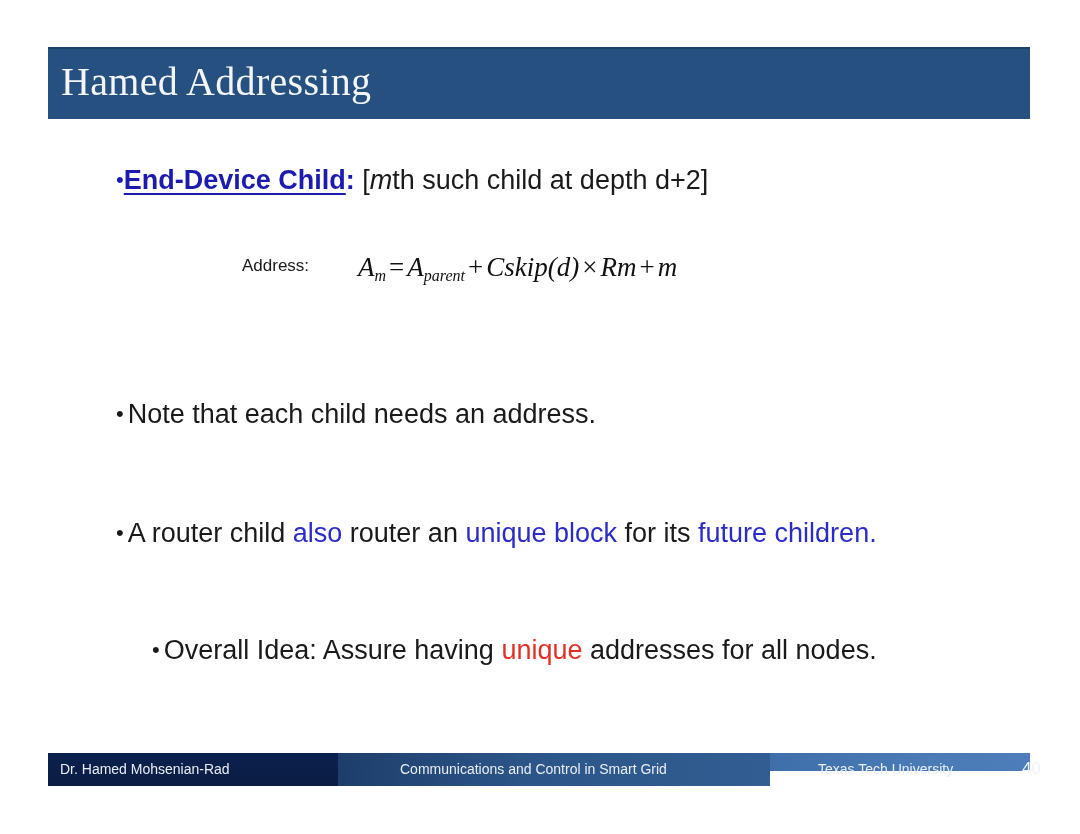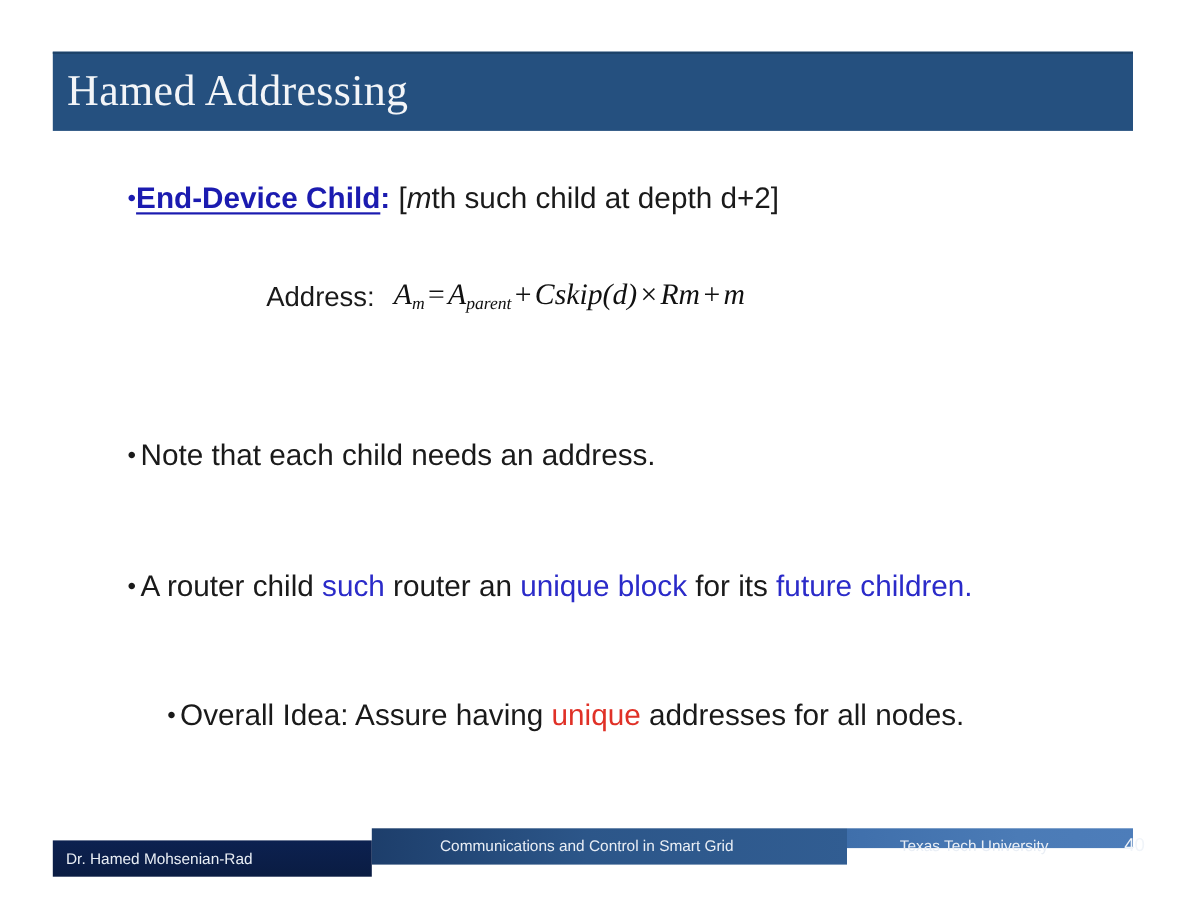--- a/index.html
+++ b/index.html
@@ -94,21 +94,21 @@
     position: absolute;
     left: 242px;
     top: 252px;
     height: 40px;
   }
   #address-label {
     position: absolute;
     left: 0;
     top: 4px;
     font-family: "Liberation Sans", sans-serif;
-    font-size: 25px;
+    font-size: 17px;
     color: #1a1a1a;
     white-space: nowrap;
   }
   #formula {
     position: absolute;
     left: 116px;
     top: 0;
     font-family: "Liberation Serif", serif;
     font-style: italic;
     font-size: 27px;
@@ -161,21 +161,21 @@
   
   #footer-bar {
     position: absolute;
     left: 48px;
     top: 753px;
     width: 982px;
     height: 33px;
   }
   #footer-left {
     position: absolute;
-    left: 0; top: 11px;
+    left: 0; top: 0;
     width: 290px;
     height: 33px;
     background: linear-gradient(to bottom, #0c2150 0%, #0b1e48 60%, #0a1c42 100%);
   }
   #footer-mid {
     position: absolute;
     left: 290px; top: 0;
     width: 432px;
     height: 33px;
     background: linear-gradient(to right, #1d3e6b 0%, #2c5689 45%, #315d92 100%);
@@ -255,21 +255,21 @@
     <div id="formula">
       <span>A</span><span class="sub">m</span><span class="op">=</span><span>A</span><span class="sub">parent</span><span class="op">+</span><span>Cskip(d)</span><span class="op">×</span><span>Rm</span><span class="op">+</span><span>m</span>
     </div>
   </div>
 
   <div class="bullet-line" id="bullet-note">
     <span class="dot">•</span><span>Note that each child needs an address.</span>
   </div>
 
   <div class="bullet-line" id="bullet-router">
-    <span class="dot">•</span><span>A router child </span><span class="blue">such</span><span> router an </span><span class="blue">unique block</span><span> for its </span><span class="blue">future children.</span>
+    <span class="dot">•</span><span>A router child </span><span class="blue">also</span><span> router an </span><span class="blue">unique block</span><span> for its </span><span class="blue">future children.</span>
   </div>
 
   <div class="bullet-line" id="bullet-overall">
     <span class="dot">•</span><span>Overall Idea: Assure having </span><span class="red">unique</span><span> addresses for all nodes.</span>
   </div>
 
   <div id="footer-bar">
     <div id="footer-left">
       <div class="footer-text" id="footer-author-text">Dr. Hamed Mohsenian-Rad</div>
     </div>

